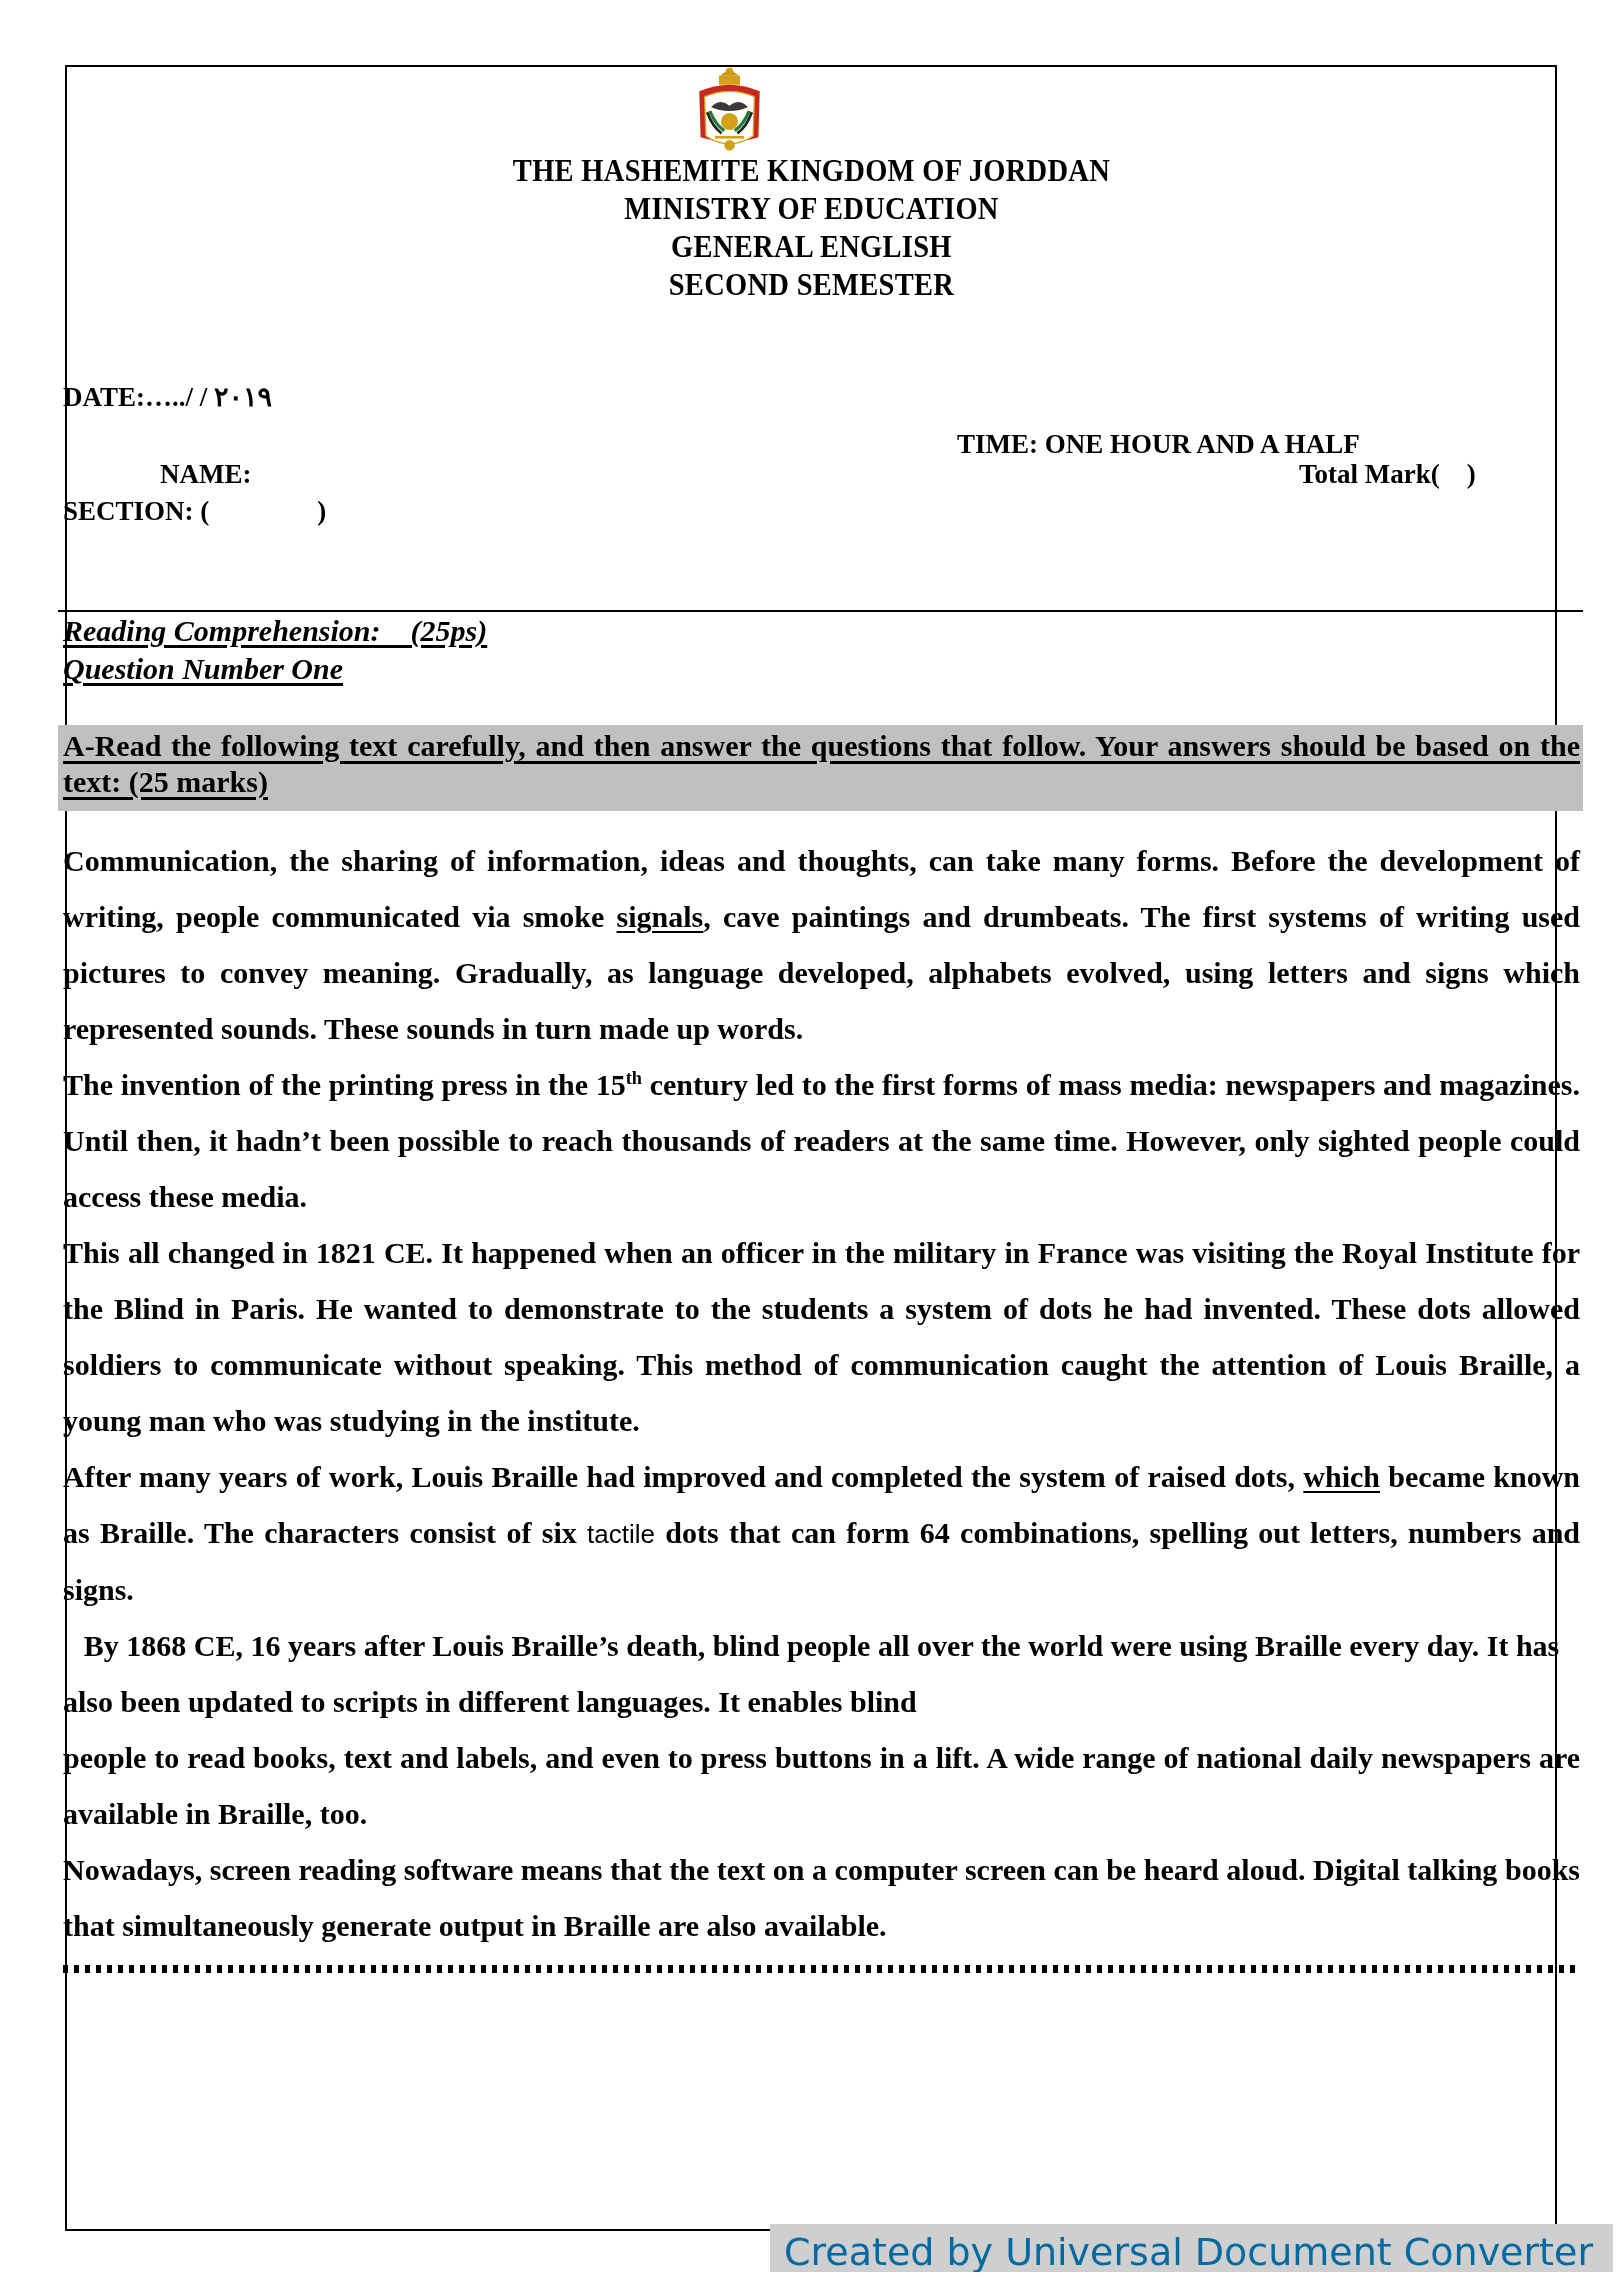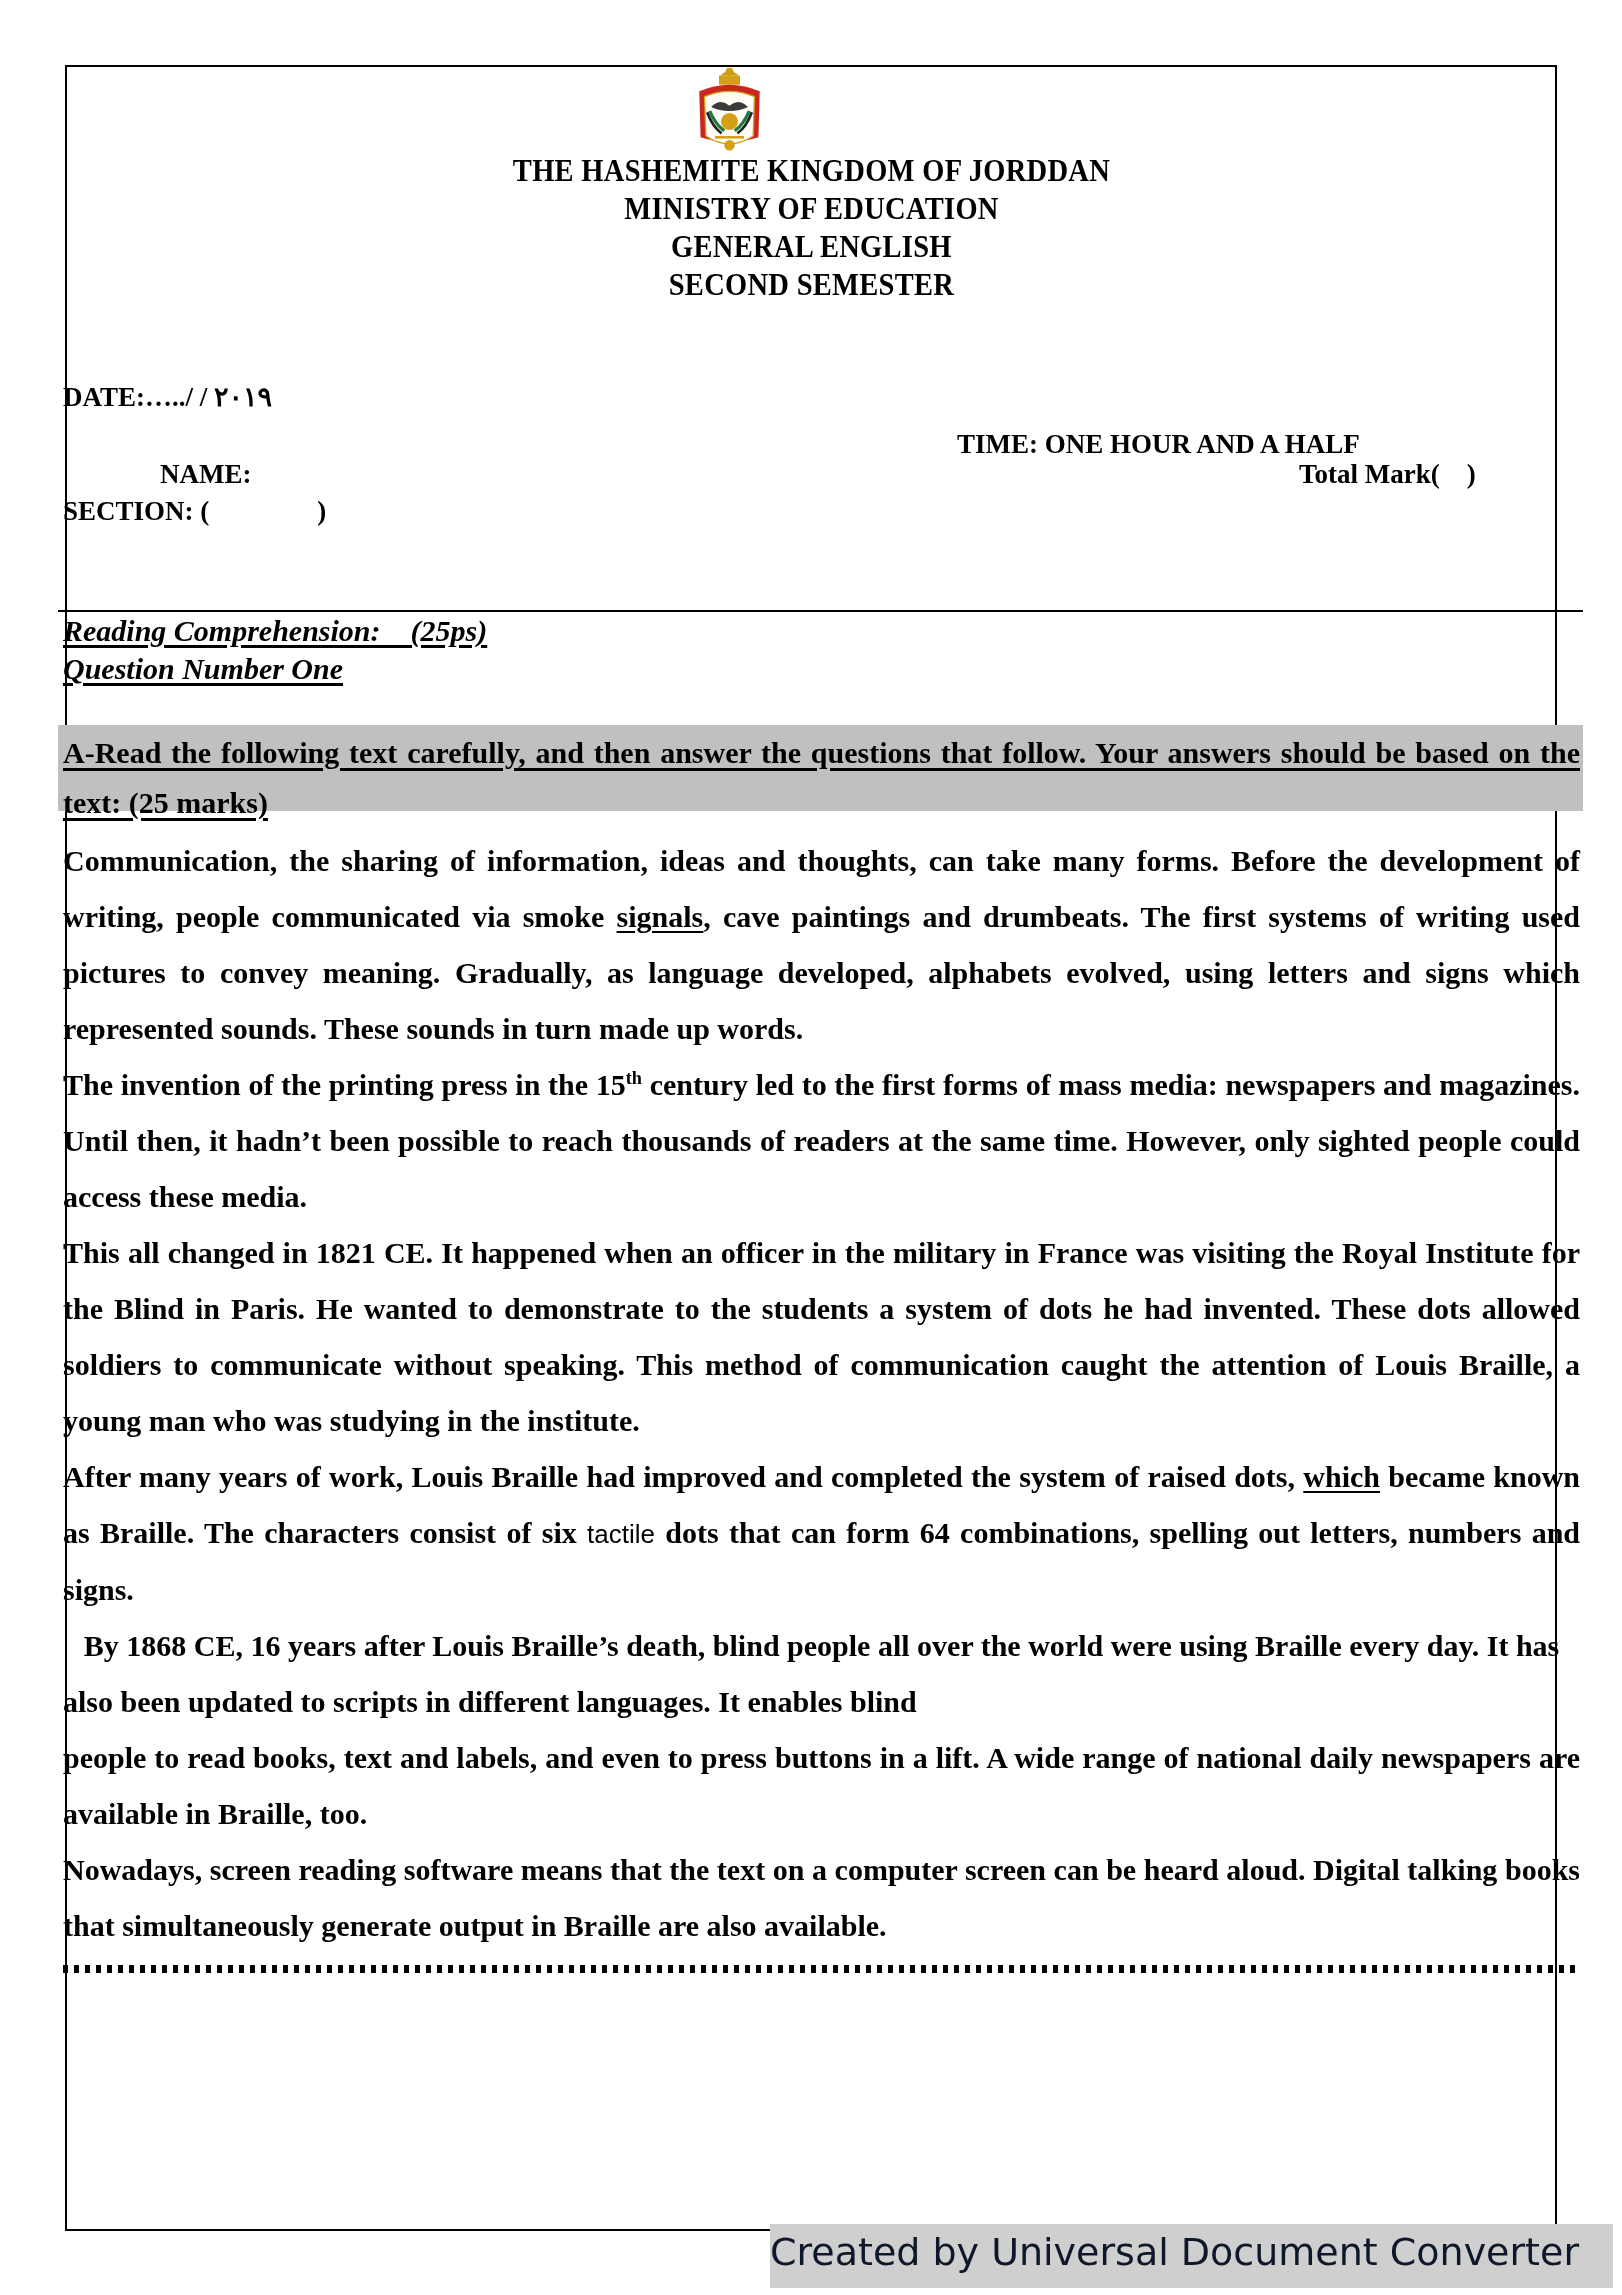--- a/index.html
+++ b/index.html
@@ -35,43 +35,43 @@
       text-decoration: underline; text-decoration-thickness: 2.6px; text-underline-offset: 3.9px; white-space: pre;
     }
     .heading-reading { top: 612px; }
     .heading-question { top: 650px; }
 
     .instruction-band {
       position: absolute; left: 58px; top: 725px; width: 1525px; height: 86px; background: #c0c0c0;
     }
     .instruction-text {
       position: absolute; left: 63px; top: 728px; width: 1517px;
-      font-weight: bold; font-size: 30px; line-height: 50px; text-align: justify; text-align-last: left;
+      font-weight: bold; font-size: 30px; line-height: 36px; text-align: justify; text-align-last: left;
       text-decoration: underline; text-decoration-thickness: 2.6px; text-underline-offset: 4.6px;
     }
 
     .passage {
       position: absolute; left: 63px; top: 833px; width: 1517px;
       font-weight: bold; font-size: 30px; line-height: 56px; text-align: justify;
     }
     .passage p { margin: 0; }
     .passage .ul { text-decoration: underline; text-decoration-thickness: 2px; text-underline-offset: 3.9px; }
     .passage .tactile { font-family: "Liberation Sans", "DejaVu Sans", sans-serif; font-weight: normal; font-size: 26px; }
     .passage sup { font-size: 18.3px; line-height: 0; vertical-align: super; }
     .passage .line-break-left { text-align: center; text-align-last: left; }
 
     .dotted-rule {
       position: absolute; left: 63px; top: 1965px; width: 1518px; height: 7.9px;
       background-image: repeating-linear-gradient(to right, #000 0 5.2px, transparent 5.2px 11px);
     }
 
     .watermark {
-      position: absolute; left: 770px; top: 2224px; width: 843px; height: 64px; background: #cfcfcf;
-      color: #0f172a; font-family: "DejaVu Sans", "Liberation Sans", sans-serif; font-size: 38px; line-height: 56px;
-      padding-left: 0; white-space: nowrap; overflow: hidden;
+      position: absolute; left: 770px; top: 2224px; width: 843px; height: 48px; background: #cfcfcf;
+      color: #0369a1; font-family: "DejaVu Sans", "Liberation Sans", sans-serif; font-size: 38px; line-height: 56px;
+      padding-left: 14px; white-space: nowrap; overflow: hidden;
     }
   </style>
 </head>
 <body>
 
 <div class="page-border"></div>
 
 <div class="emblem">
   <svg width="79" height="92" viewBox="0 0 120 140">
 

